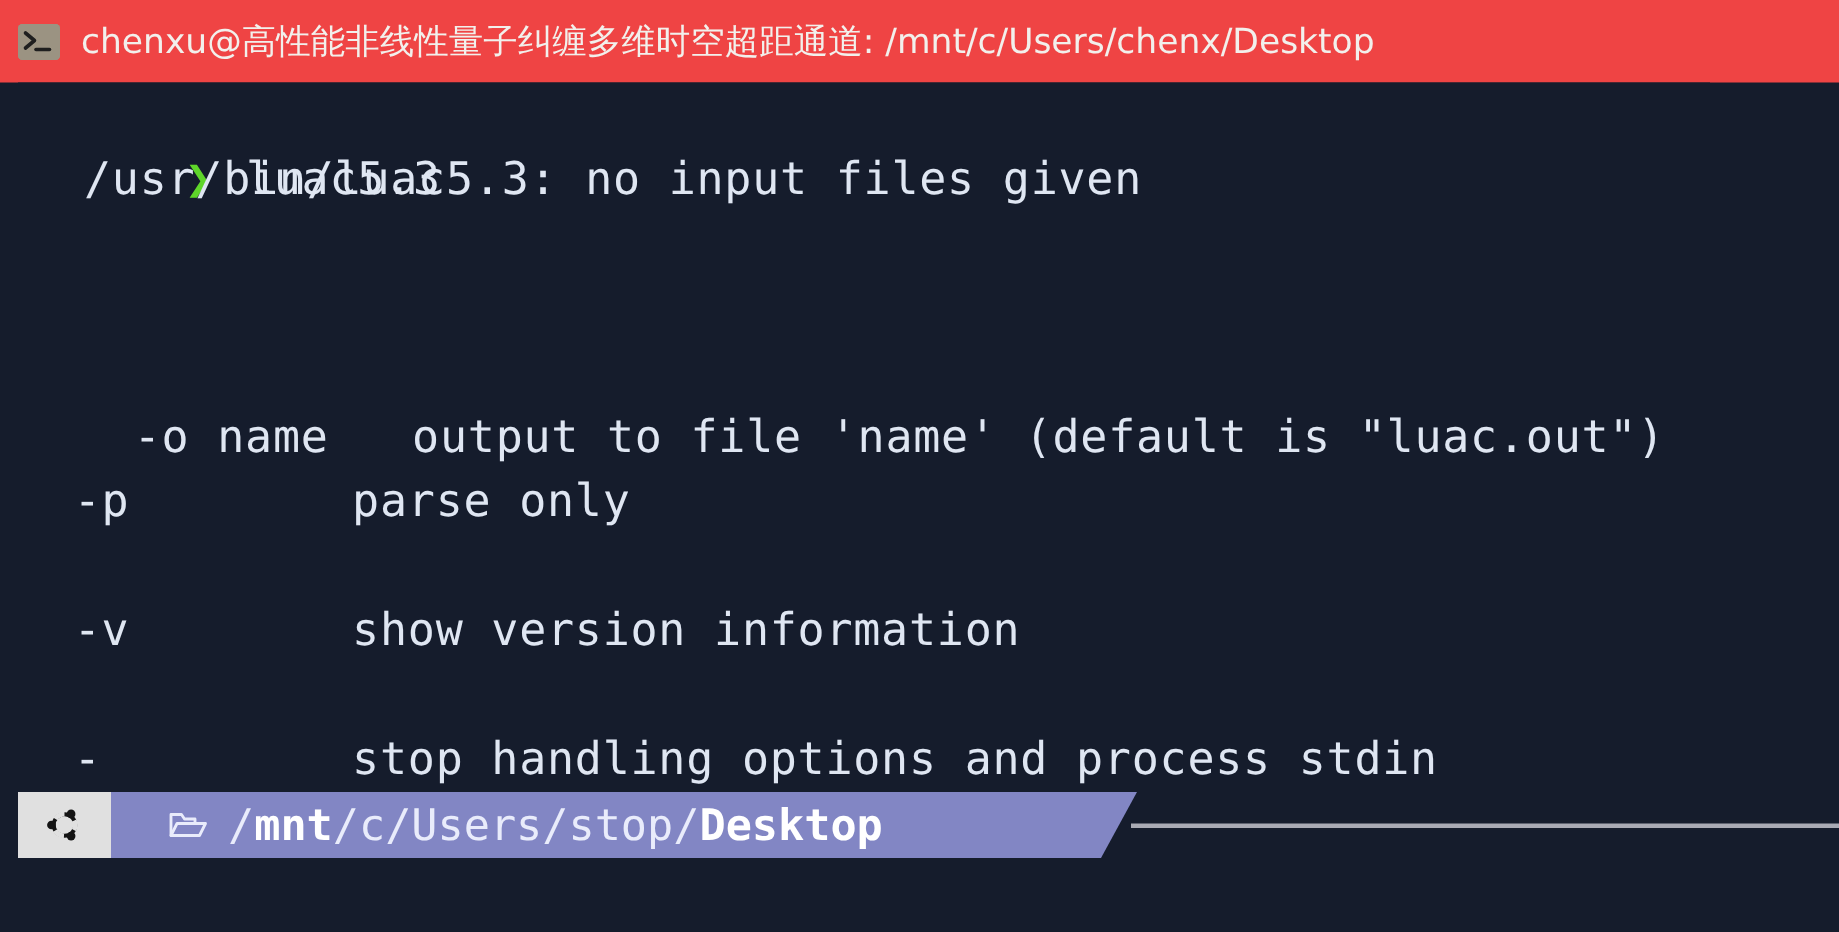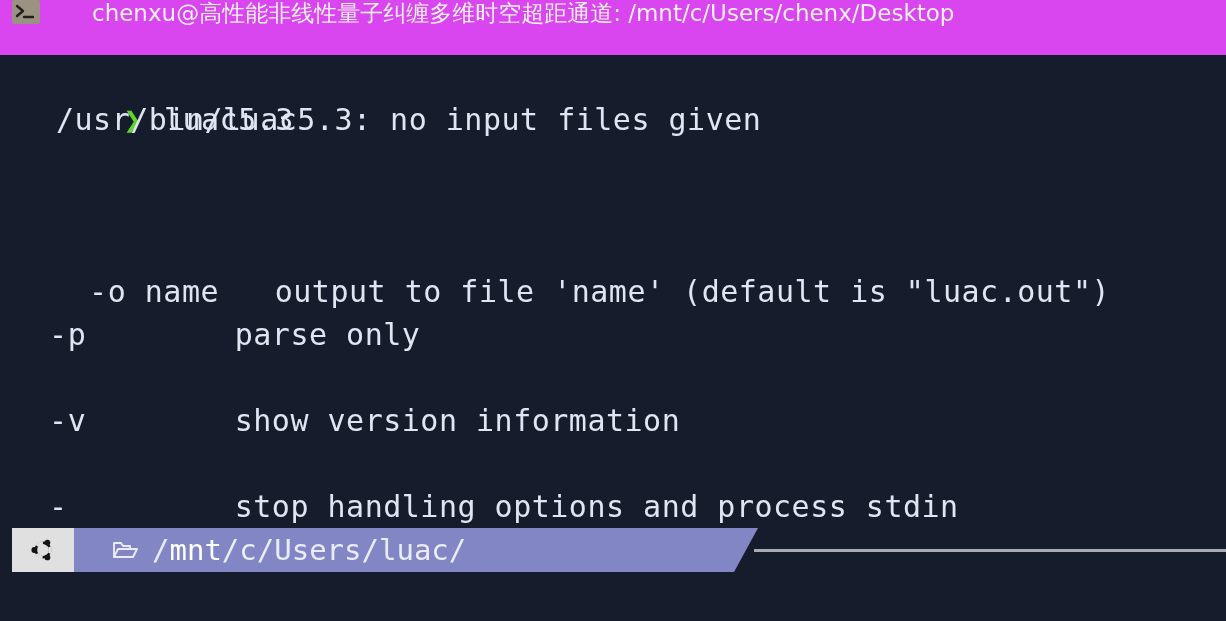--- a/index.html
+++ b/index.html
@@ -15,25 +15,25 @@
     overflow: hidden;
     font-family: "DejaVu Sans Mono", "Liberation Mono", monospace;
   }
 
   
   .titlebar {
     position: absolute;
     left: 0; top: 0;
     width: 1226px;
     height: 55px;
-    background: #d946ef;
+    background: #ef4444;
     display: flex;
+    align-items: center;
     padding-left: 12px;
     box-sizing: border-box;
-    gap: 38px;
   }
   .titlebar-icon {
     width: 28px;
     height: 24px;
     border-radius: 3px;
     background: #9b9382;
     position: relative;
     flex: 0 0 auto;
     margin-right: 14px;
     overflow: hidden;
@@ -109,21 +109,21 @@
     left: 38px; top: 0;
     height: 44px;
     display: flex;
     align-items: center;
     white-space: pre;
     font-family: "DejaVu Sans Mono", "Liberation Mono", monospace;
     font-size: 29px;
     color: #e9ecfb;
   }
   .pl-folder { margin-right: 14px; display: inline-flex; align-items: center; }
-  .pl-path-bold { font-weight: normal; color: #ffffff; }
+  .pl-path-bold { font-weight: bold; color: #ffffff; }
   .pl-mid-slant {
     position: absolute;
     left: 722px; top: 0;
     width: 0; height: 0;
     border-top: 44px solid #8286c4;
     border-right: 24px solid transparent;
   }
   .pl-rule {
     position: absolute;
     left: 742px;
@@ -173,21 +173,21 @@
       </div>
       <div class="pl-left-arrow"></div>
 
       <div class="pl-mid">
         <div class="pl-mid-inner">
           <span class="pl-folder">
             <svg width="26" height="22" viewBox="0 0 26 22">
               <path d="M2 18 L2 4 L9 4 L11 7 L18 7 L18 10" fill="none" stroke="#e9ecfb" stroke-width="1.9" stroke-linejoin="round" stroke-linecap="round"></path>
               <path d="M2 18 L6 10 L25 10 L21 18 Z" fill="none" stroke="#e9ecfb" stroke-width="1.9" stroke-linejoin="round" stroke-linecap="round"></path>
             </svg>
-          </span><span>/</span><span class="pl-path-bold">mnt</span><span>/c/Users/luac/</span>
+          </span><span>/</span><span class="pl-path-bold">mnt</span><span>/c/Users/stop/</span><span class="pl-path-bold">Desktop</span>
         </div>
       </div>
       <div class="pl-mid-slant"></div>
       <div class="pl-rule"></div>
     </div>
 
     <div class="tline" style="top:521px;">
       
     </div>
 

